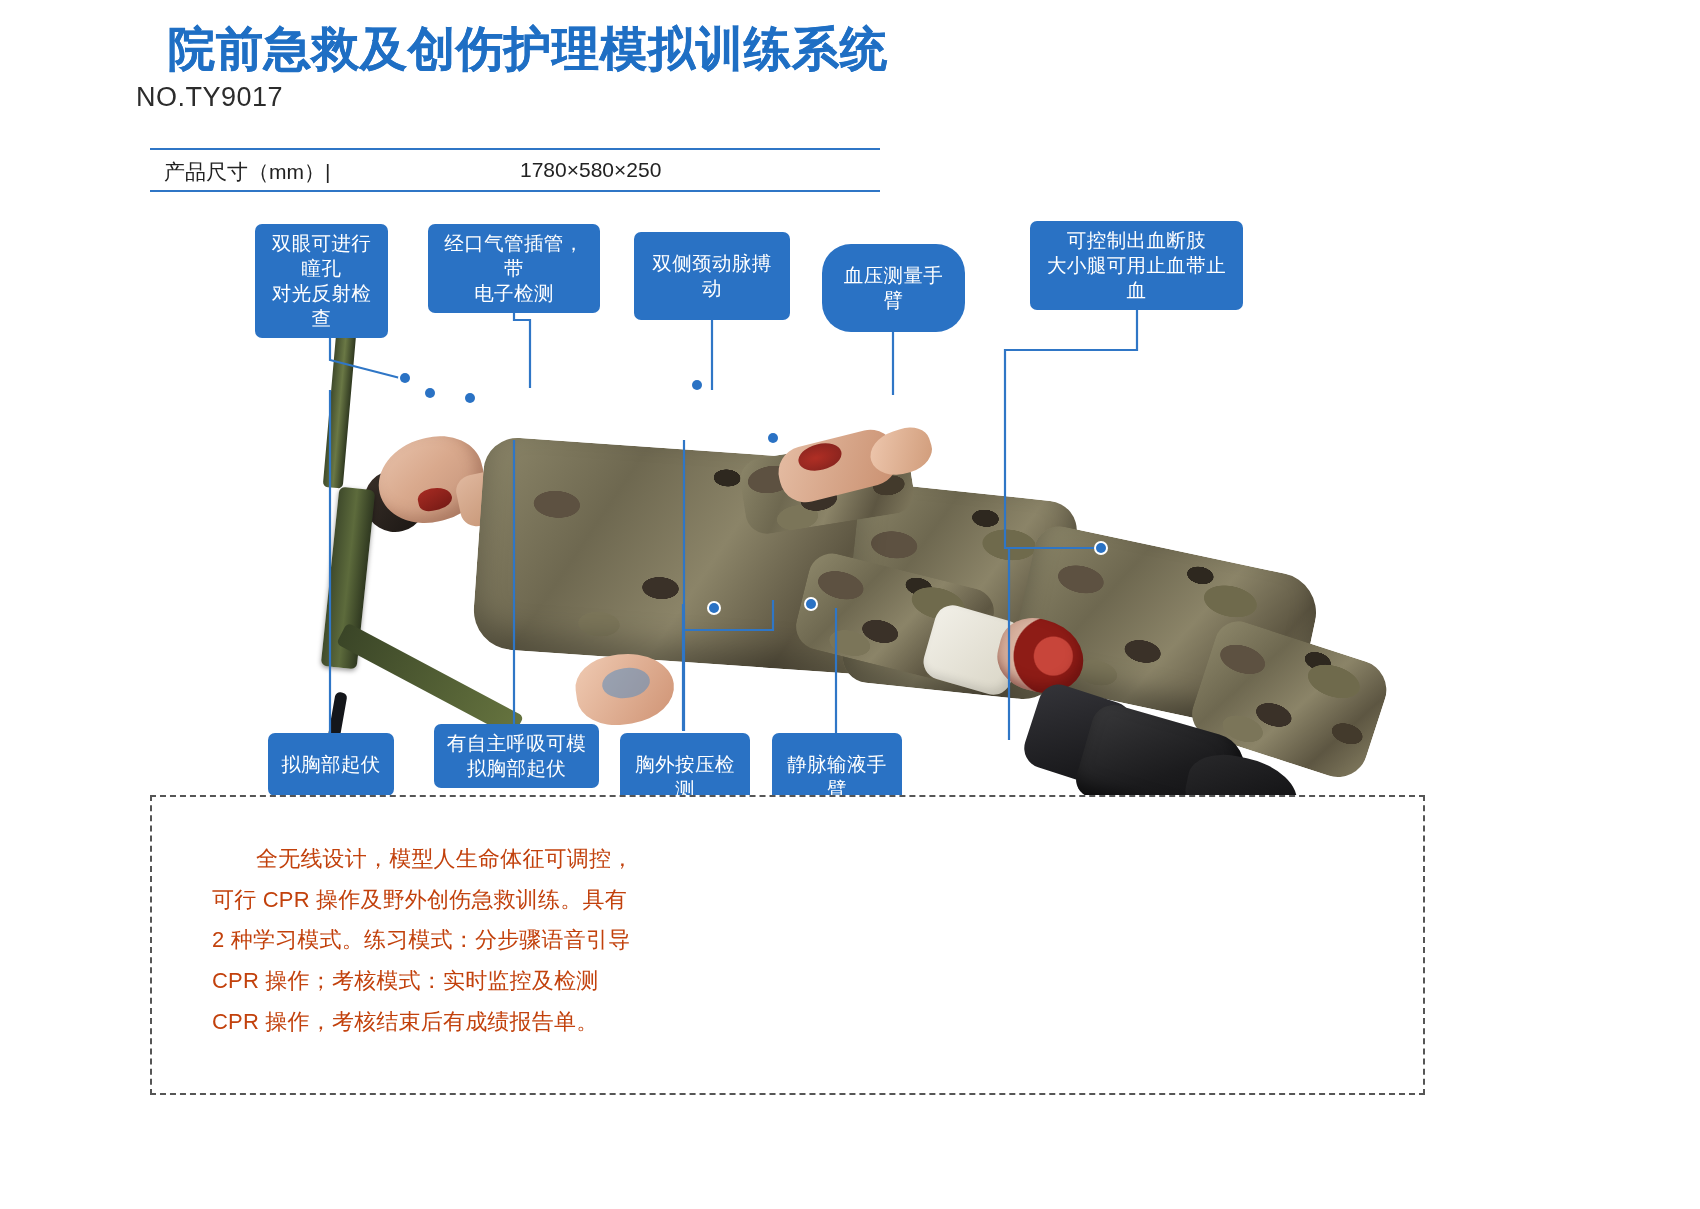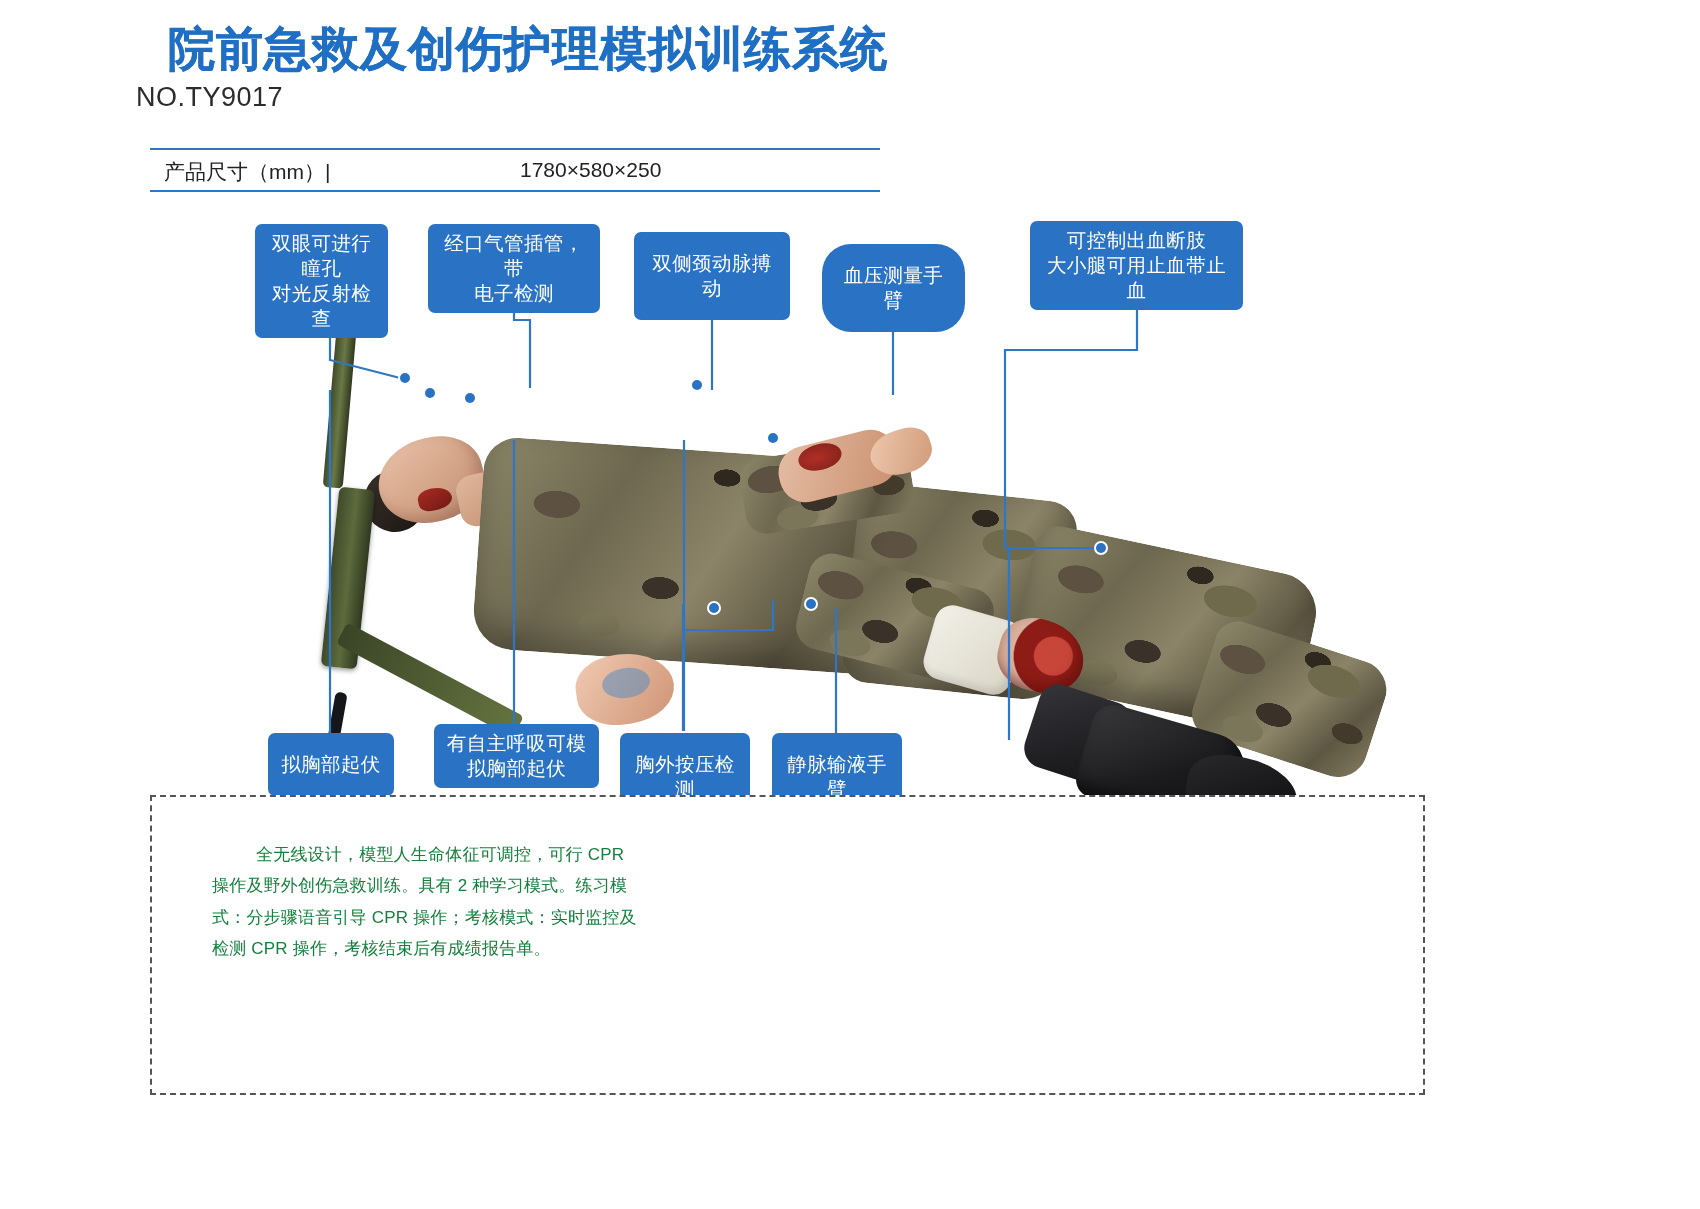--- a/index.html
+++ b/index.html
@@ -252,22 +252,22 @@
   
   #bottom-panel {
     position:absolute; left:150px; top:795px;
     width:1275px; height:300px;
     border:2px dashed #555555;
     background:#ffffff;
   }
   #desc-text {
     position:absolute; left:60px; top:42px;
     width:430px;
-    font-size:17px; line-height:1.85;
-    color:#15803d;
+    font-size:22px; line-height:1.85;
+    color:#c2410c;
     text-indent:44px;
     white-space:pre-line;
     letter-spacing:0.2px;
   }
 </style>
 </head>
 <body>
 
 <div id="page-title">院前急救及创伤护理模拟训练系统</div>
 <div id="model-no">NO.TY9017</div>

